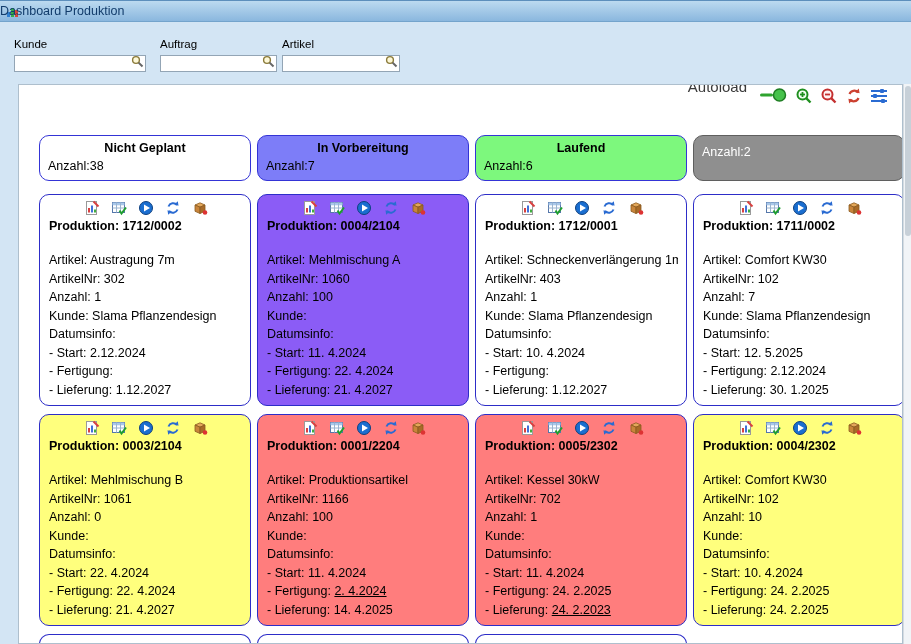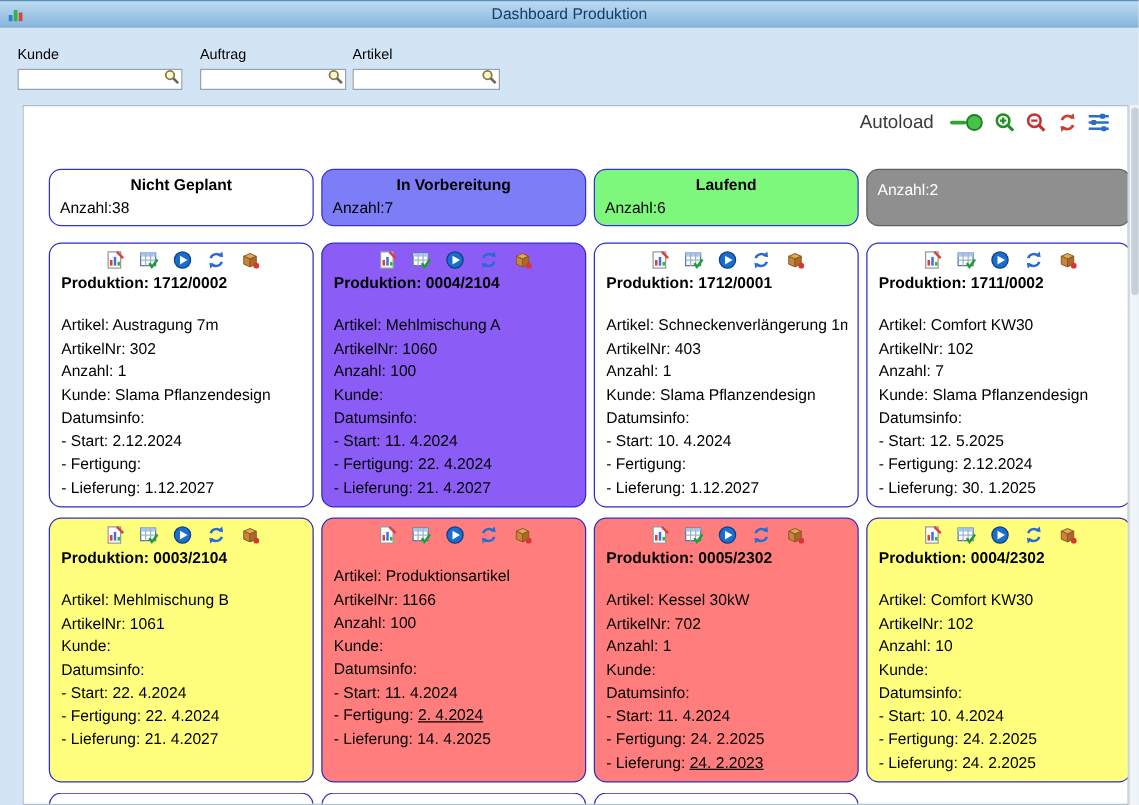--- a/index.html
+++ b/index.html
@@ -4,37 +4,37 @@
 <style>
   html,body{margin:0;padding:0;}
   body{
     width:911px;height:644px;position:relative;overflow:hidden;
     background:#d3e5f4;font-family:"Liberation Sans",sans-serif;color:#000;
   }
   
   .titlebar{position:absolute;left:0;top:0;width:100%;height:22px;
     background:linear-gradient(#bcdaf0,#8ab7de);
     border-top:1px solid #5d8fbc;border-bottom:1px solid #74a4cc;box-sizing:border-box;}
-  .win-title{position:absolute;left:0;right:0;top:3px;text-align:center;font-size:12.5px;color:#123c6b;}
+  .win-title{position:absolute;left:0;right:0;top:3px;font-size:12.5px;color:#123c6b;}
   .app-icon{position:absolute;left:6px;top:3px;line-height:0;}
   
   .filter-group{position:absolute;top:38px;}
   #fg-kunde{left:14px;width:132px}
   #fg-auftrag{left:160px;width:117px}
   #fg-artikel{left:282px;width:118px}
   .filter-label{display:block;font-size:11.5px;margin-bottom:3px;}
   .filter-input-wrap{position:relative;display:block;}
   .filter-input{width:100%;height:17px;border:1px solid #93a5b5;background:#fff;
     box-sizing:border-box;font-size:11px;padding:0 17px 0 3px;}
   .search-btn{position:absolute;right:2px;top:2px;line-height:0;cursor:pointer;}
   
   .panel{position:absolute;left:18px;top:84px;width:885px;height:560px;background:#fff;
     border:1px solid #aebfcd;box-sizing:border-box;overflow:hidden;}
   
-  .autoload{position:absolute;top:2px;right:14px;display:flex;align-items:center;gap:7px;height:22px;}
+  .autoload{position:absolute;top:2px;right:14px;display:flex;align-items:flex-start;gap:7px;height:22px;}
   .autoload-label{font-size:15px;color:#3a3a3a;margin-right:4px;}
   .autoload span{line-height:0;}
   .tool{cursor:pointer;}
   
   .board{position:absolute;left:20px;top:50px;display:grid;grid-template-columns:repeat(4,212px);column-gap:6px;}
   .col-header{height:46px;border:1px solid;border-radius:10px;box-sizing:border-box;padding-top:5px;margin-bottom:13px;}
   .col-title{text-align:center;font-weight:bold;font-size:12.5px;}
   .col-count{font-size:12.5px;margin:4px 0 0 8px;}
   .col-cards{display:flex;flex-direction:column;gap:8px;}
   .card{height:212px;border:1px solid #2d2dc8;border-radius:10px;box-sizing:border-box;
@@ -258,20 +258,21 @@
           <polygon points="13,5 8,7.2 8,13.5 13,11.3" fill="#a96b28" stroke="#8a5a20" stroke-width="0.8"></polygon>
           <circle cx="13" cy="12.5" r="2.3" fill="#d33"></circle>
         </svg>
       </span>
     </div>
     <div class="card-title">Produktion: 0003/2104</div>
     <div class="card-spacer"></div>
     <div class="card-lines">
               <div class="card-line">Artikel: Mehlmischung B</div>
               <div class="card-line">ArtikelNr: 1061</div>
+              <div class="card-line">Anzahl: 0</div>
               <div class="card-line">Kunde:</div>
               <div class="card-line">Datumsinfo:</div>
               <div class="card-line">- Start: 22. 4.2024</div>
               <div class="card-line">- Fertigung: 22. 4.2024</div>
               <div class="card-line">- Lieferung: 21. 4.2027</div>
             </div>
   </div>
 <div class="card-partial" style="border-color: rgb(45, 45, 200);"></div>
         </div>
   </div>
@@ -377,20 +378,21 @@
       </span>
       <span>
         <svg width="16" height="16" viewBox="0 0 16 16">
           <polygon points="3,5 8,2.8 13,5 8,7.2" fill="#e3a75a" stroke="#8a5a20" stroke-width="0.8"></polygon>
           <polygon points="3,5 8,7.2 8,13.5 3,11.3" fill="#c9853b" stroke="#8a5a20" stroke-width="0.8"></polygon>
           <polygon points="13,5 8,7.2 8,13.5 13,11.3" fill="#a96b28" stroke="#8a5a20" stroke-width="0.8"></polygon>
           <circle cx="13" cy="12.5" r="2.3" fill="#d33"></circle>
         </svg>
       </span>
     </div>
+    <div class="card-title">Produktion: 0001/2204</div>
     <div class="card-spacer"></div>
     <div class="card-lines">
               <div class="card-line">Artikel: Produktionsartikel</div>
               <div class="card-line">ArtikelNr: 1166</div>
               <div class="card-line">Anzahl: 100</div>
               <div class="card-line">Kunde:</div>
               <div class="card-line">Datumsinfo:</div>
               <div class="card-line">- Start: 11. 4.2024</div>
               <div class="card-line">- Fertigung: <span class="em">2. 4.2024</span></div>
               <div class="card-line">- Lieferung: 14. 4.2025</div>

